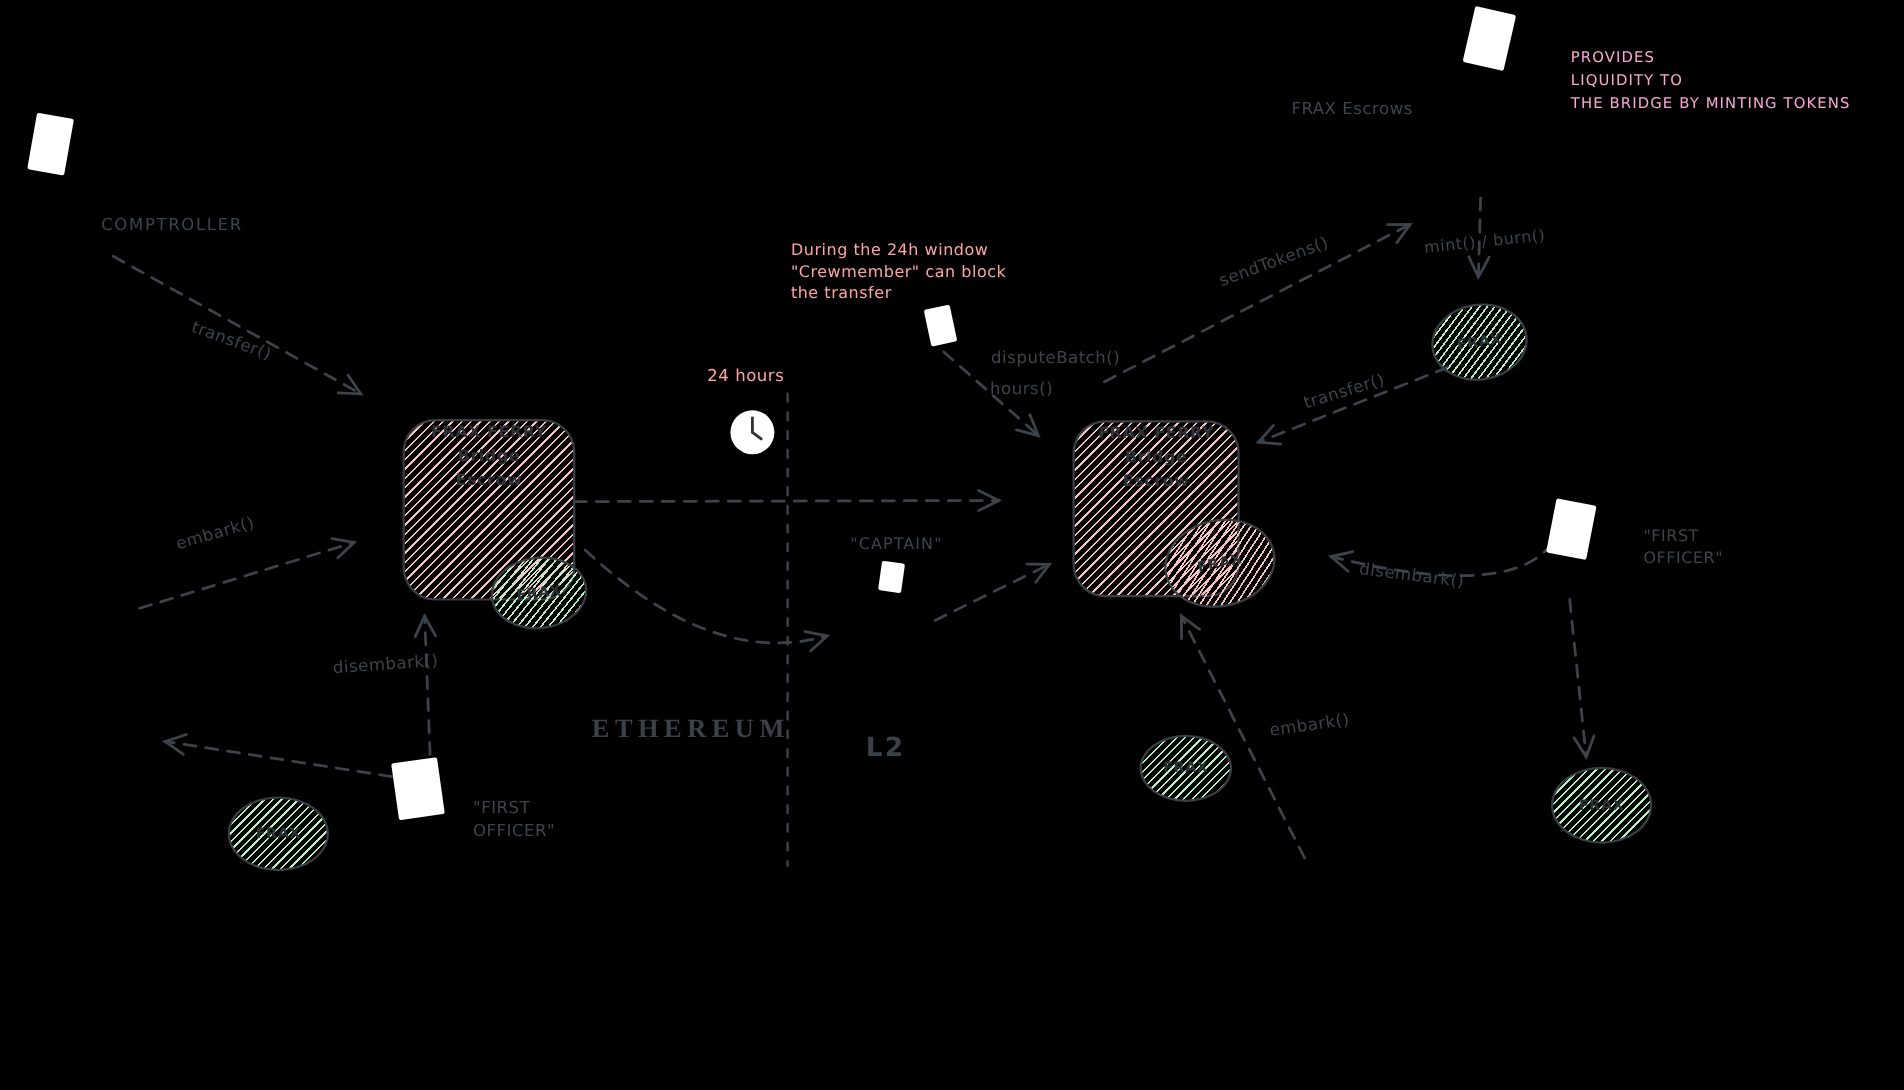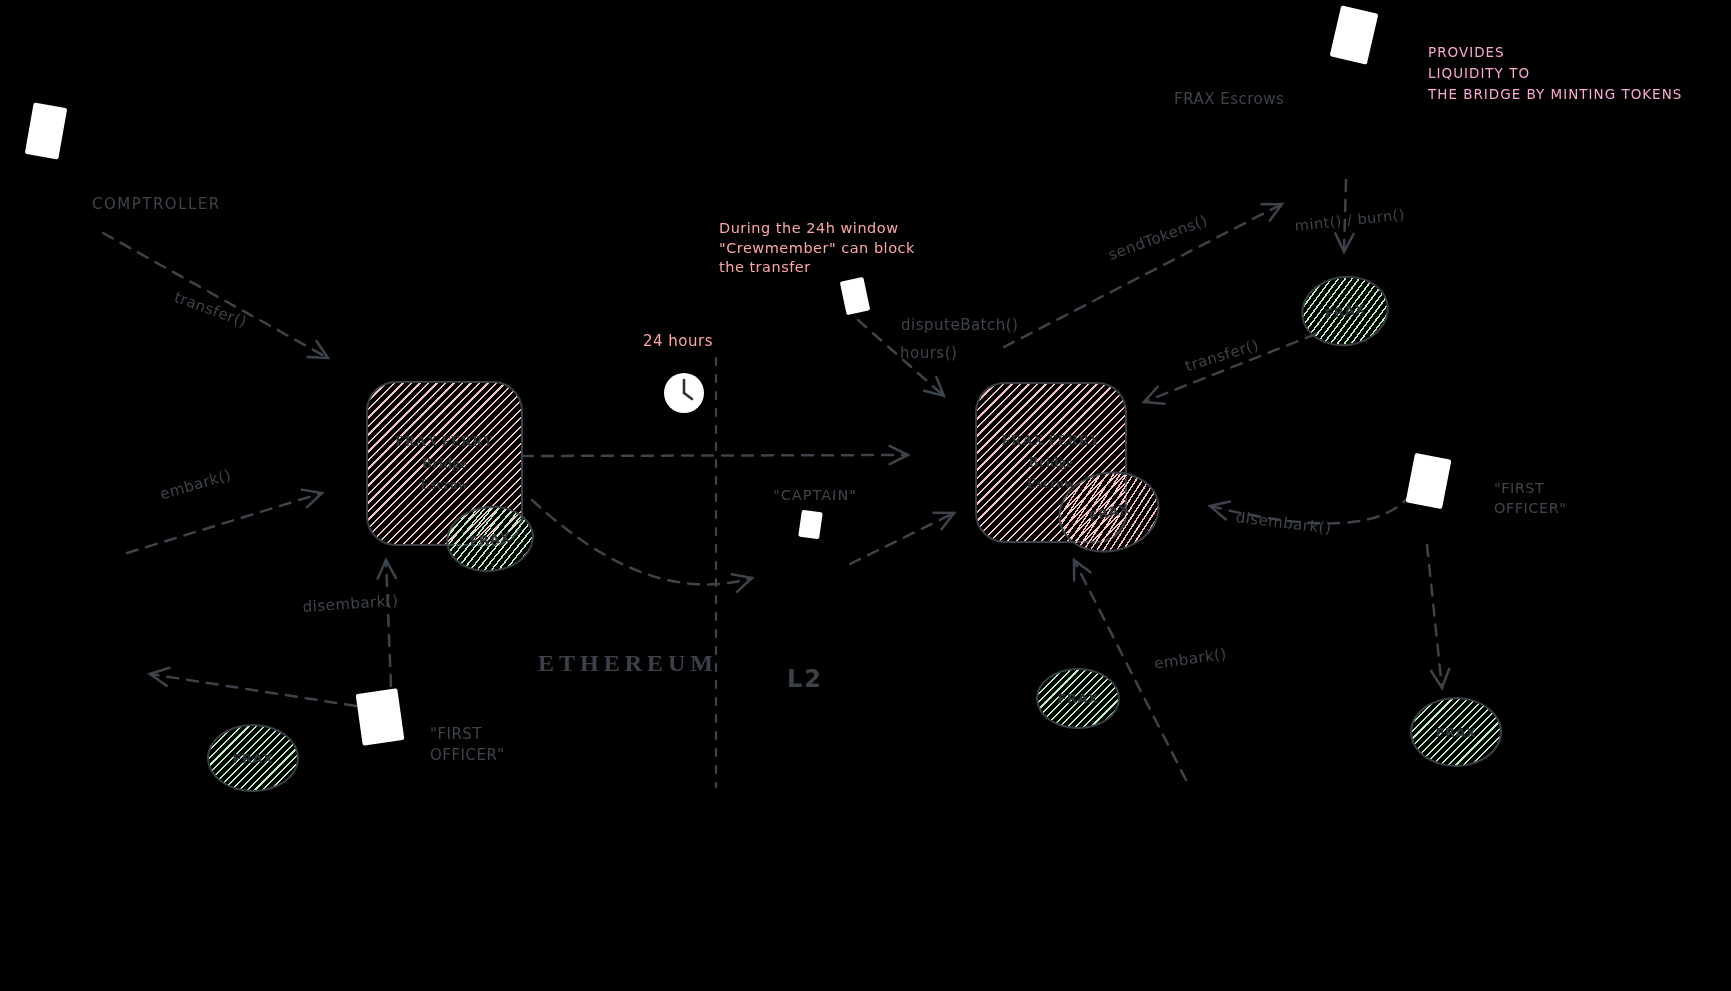--- a/index.html
+++ b/index.html
@@ -7,21 +7,21 @@
          font-family:"DejaVu Sans", sans-serif;}
   .arrows{position:absolute;left:0;top:0;z-index:1;}
   .lbl{position:absolute;z-index:3;color:#3e444b;white-space:pre-line;transform-origin:left top;
        font-size:15px;letter-spacing:.5px;}
   .lbl.light{color:#fca5a5;}
   .lbl.dim{color:#f9a8d4;}
   .region{font-size:24px;font-weight:bold;letter-spacing:5px;color:#3b4148;}
   
   .escrow{position:absolute;z-index:2;border:2.5px solid #3a4046;border-radius:30px;
           background:repeating-linear-gradient(135deg,#f6c2c2 0 1.6px,transparent 1.6px 6px);
-          display:flex;align-items:center;justify-content:center;font-family:Liberation Serif, serif;}
+          display:flex;align-items:flex-start;justify-content:center;}
   .escrow .title{white-space:pre-line;text-align:center;color:#2d3237;font-weight:bold;
           font-size:14.5px;line-height:1.5;letter-spacing:.5px;}
   
   .token{position:absolute;z-index:2;border:2.5px solid #3a4046;border-radius:50%;
          display:flex;align-items:center;justify-content:center;}
   .token.green{background:repeating-linear-gradient(135deg,#b7f0c0 0 1.5px,transparent 1.5px 5.5px);}
   .token.pink {background:repeating-linear-gradient(135deg,#f6c2c2 0 1.5px,transparent 1.5px 5.5px);}
   .token span{color:#2c3136;font-weight:bold;font-size:13px;letter-spacing:.5px;}
   
   .person{position:absolute;z-index:2;background:#ffffff;border-radius:2px;}

